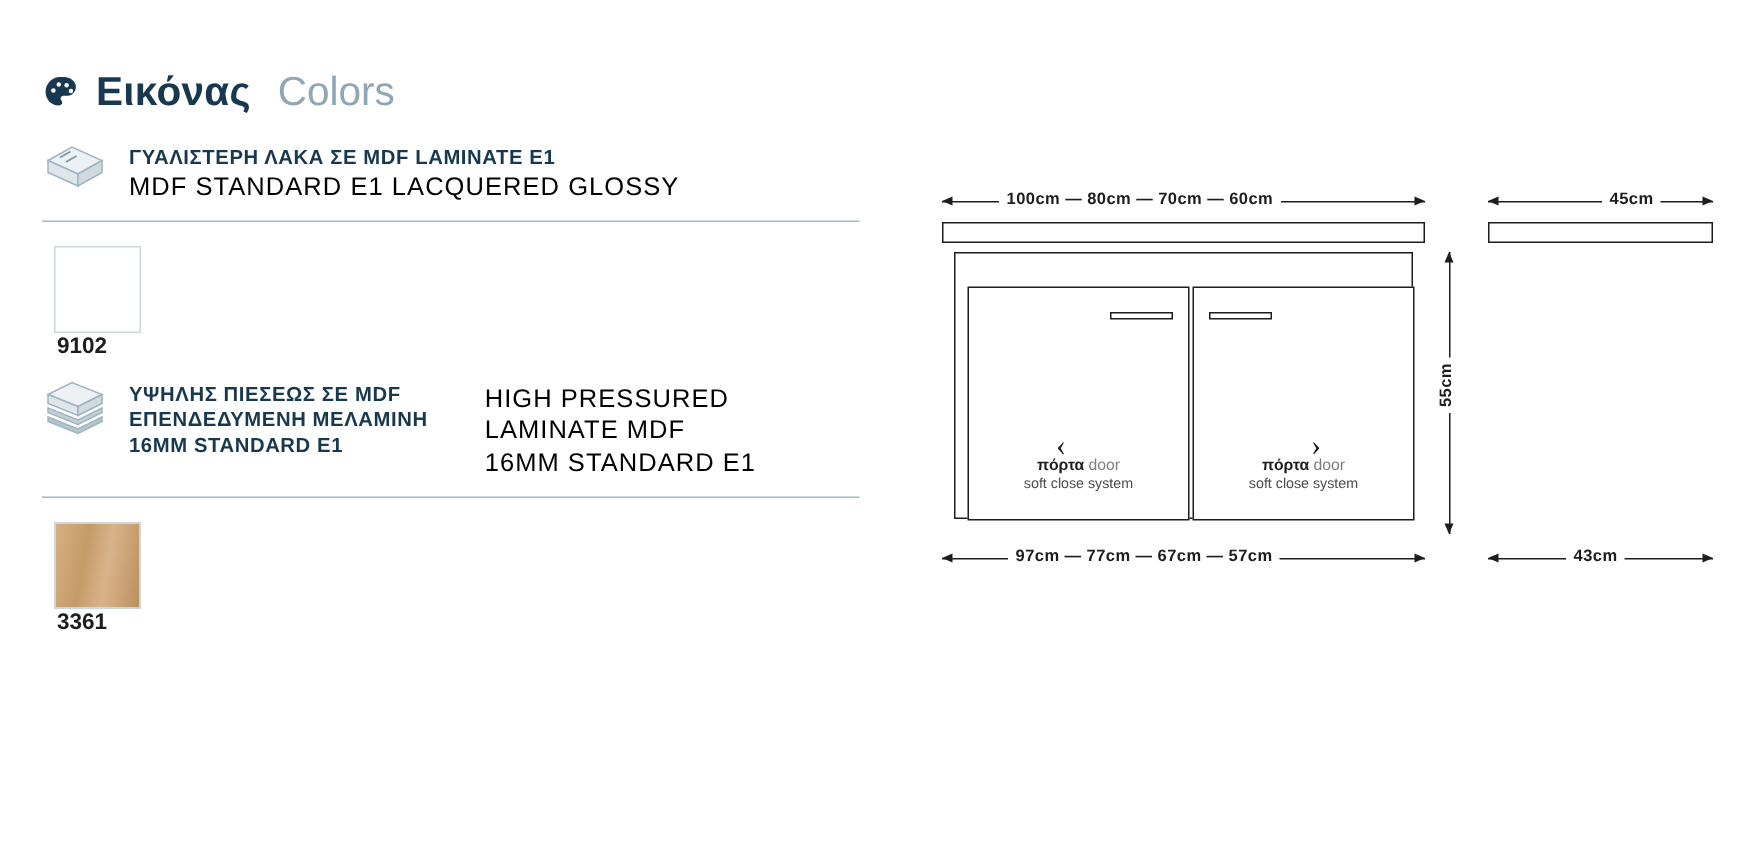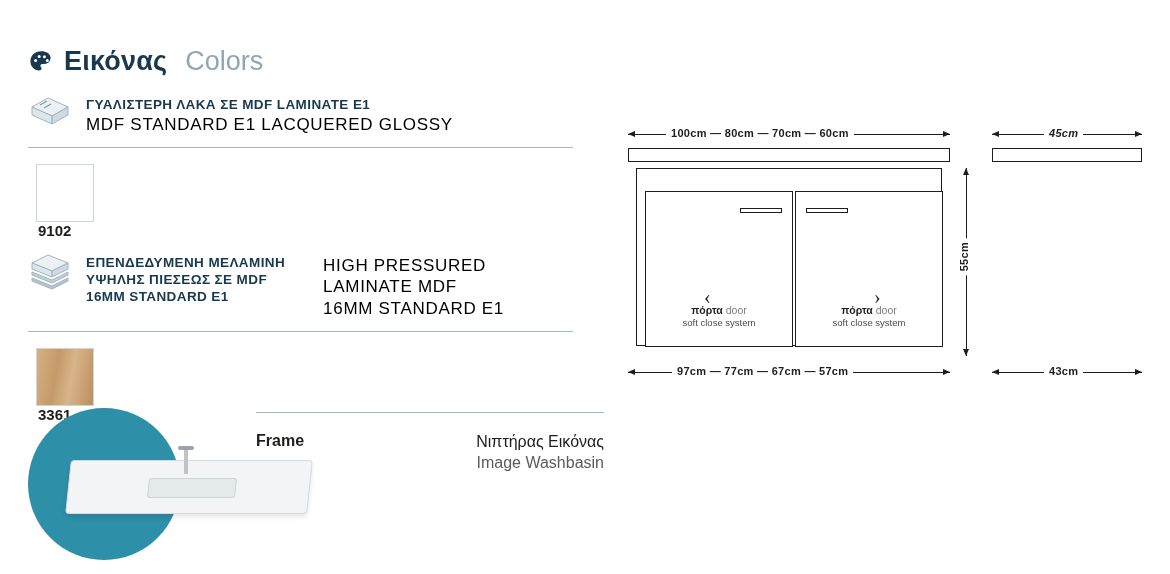--- a/index.html
+++ b/index.html
@@ -481,59 +481,42 @@
         <svg width="44" height="38" viewBox="0 0 44 38">
           <polygon points="4,10 20,2 40,10 24,18" fill="#eef1f3" stroke="#9fb4c2" stroke-width="1"></polygon>
           <polygon points="4,10 4,16 24,24 24,18" fill="#dfe6ea" stroke="#9fb4c2" stroke-width="1"></polygon>
           <polygon points="24,18 24,24 40,16 40,10" fill="#cfd9df" stroke="#9fb4c2" stroke-width="1"></polygon>
           <polygon points="4,19 24,27 40,19 40,22 24,30 4,22" fill="#c3d0d8" stroke="#9fb4c2" stroke-width="1"></polygon>
           <polygon points="4,25 24,33 40,25 40,28 24,36 4,28" fill="#b5c5ce" stroke="#9fb4c2" stroke-width="1"></polygon>
         </svg>
       </span>
       <div class="mat-texts mat-two-col">
         <div>
+          <div class="mat-gr">ΥΨΗΛΗΣ ΠΙΕΣΕΩΣ ΣΕ MDF</div>
           <div class="mat-gr">ΕΠΕΝΔΕΔΥΜΕΝΗ ΜΕΛΑΜΙΝΗ</div>
-          <div class="mat-gr">ΥΨΗΛΗΣ ΠΙΕΣΕΩΣ ΣΕ MDF</div>
           <div class="mat-gr">16MM STANDARD E1</div>
         </div>
         <div>
           <div class="mat-en">HIGH PRESSURED</div>
           <div class="mat-en">LAMINATE MDF</div>
           <div class="mat-en">16MM STANDARD E1</div>
         </div>
       </div>
     </div>
 
     <div class="rule"></div>
 
     <div class="swatch-row">
       <div class="swatch-item">
         <div class="swatch" style="background:linear-gradient(100deg,#d8b082 0%,#c49a68 35%,#d9b489 60%,#bb8f5e 100%)"></div>
         <div class="swatch-code">3361</div>
       </div>
     </div>
   </div>
 
-  <div class="frame-area">
-    <div class="teal-circle"></div>
-    <div class="washbasin">
-      <div class="basin-body"></div>
-      <div class="basin-bowl"></div>
-      <div class="basin-tap"></div>
-      <div class="basin-tap-top"></div>
-    </div>
-    <div class="frame-divider"></div>
-    <div class="frame-text">
-      <div class="frame-label">Frame</div>
-      <div class="basin-label">
-        <span>Νιπτήρας Εικόνας</span><br>
-        <span class="en">Image Washbasin</span>
-      </div>
-    </div>
-  </div>
 
   <div class="tech">
 
     <div class="front-view">
       <div class="counter-top"></div>
       <div class="cabinet-body">
         <div class="door door-left">
           <div class="handle handle-left"></div>
           <div class="chev chev-left">‹</div>
           <div class="door-cap">
@@ -561,19 +544,19 @@
     <div class="dim-label" style="left:72px; top:255px;">97cm — 77cm — 67cm — 57cm</div>
 
     <div class="vdim-line" style="left:366px; top:58px; height:188px;"></div>
     <div class="vdim-label" style="left:358px; top:128px;">55cm</div>
 
     <div class="side-view">
       <div class="side-top"></div>
     </div>
 
     <div class="dim-line" style="left:392px; top:24px; width:150px;"></div>
-    <div class="dim-label" style="left:444px; top:17px;font-style:italic;">45cm</div>
+    <div class="dim-label" style="left:468px; top:17px;">45cm</div>
 
     <div class="dim-line" style="left:392px; top:262px; width:150px;"></div>
     <div class="dim-label" style="left:444px; top:255px;">43cm</div>
   </div>
 
 </div>
 
 </body></html>

